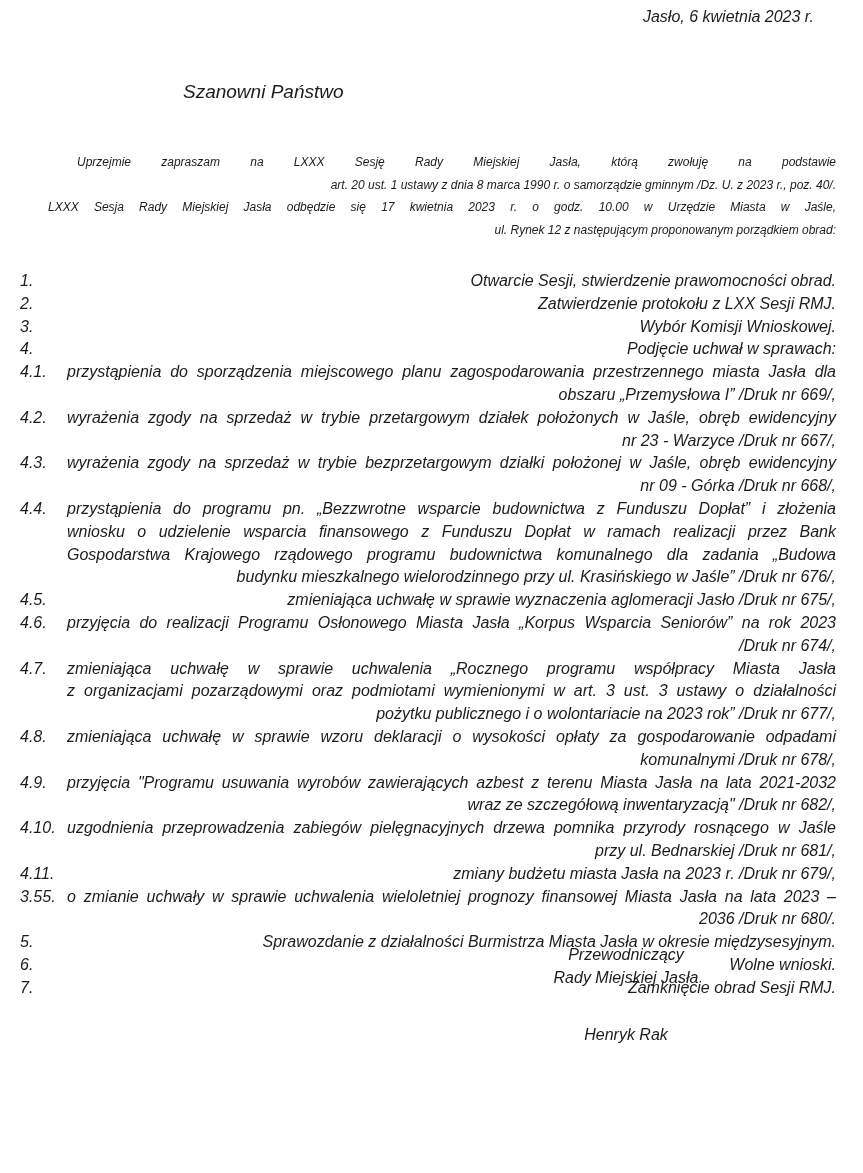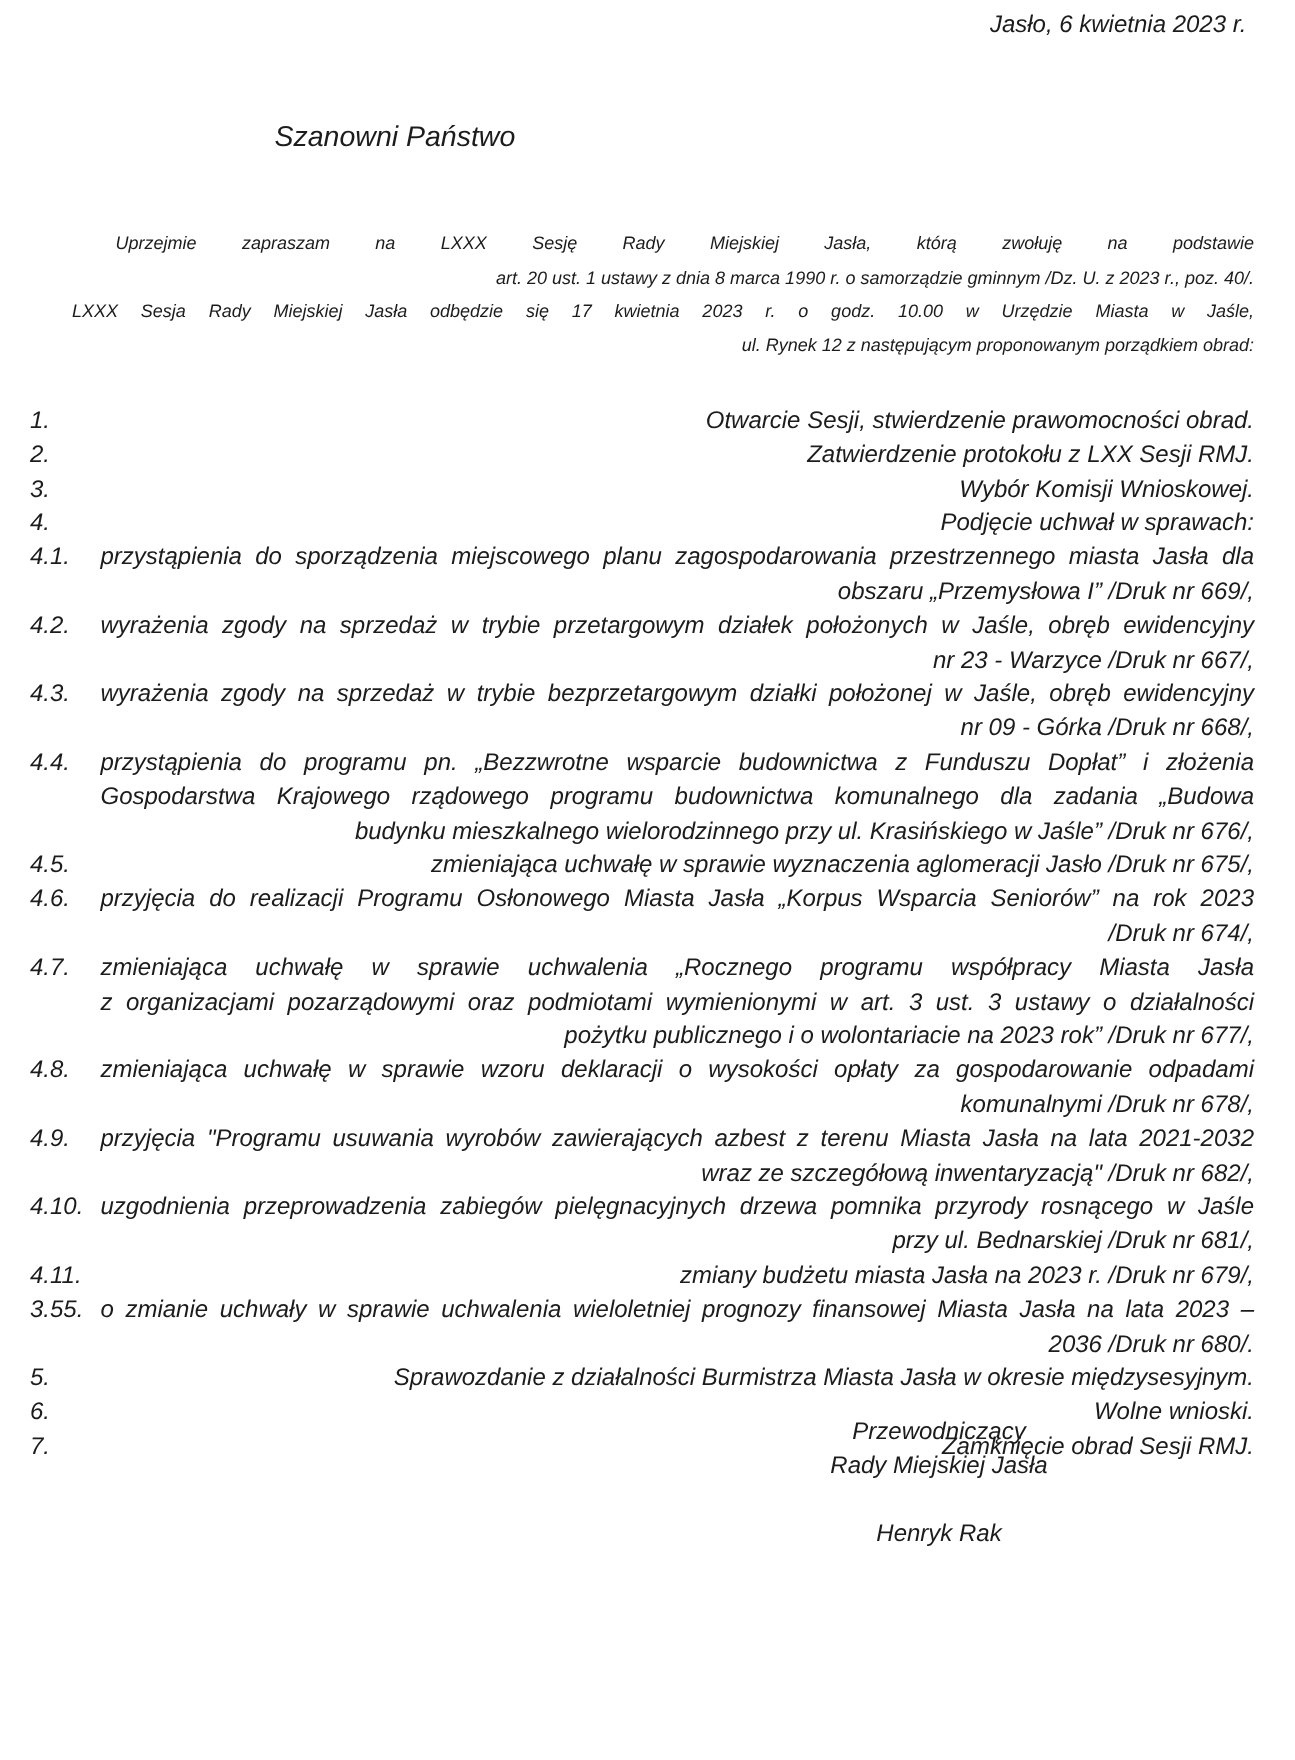--- a/index.html
+++ b/index.html
@@ -15,21 +15,21 @@
   .page {
     position: relative;
     width: 863px;
     height: 1173px;
     background: #ffffff;
   }
   .abs { position: absolute; }
 
   .dateline {
     top: 6px;
-    right: 32px;
+    right: 49px;
     font-size: 16px;
     line-height: 22px;
   }
   .salutation {
     top: 80px;
     left: 183px;
     width: 600px;
     text-align: left;
     font-size: 19px;
     line-height: 24px;
@@ -60,21 +60,21 @@
     text-decoration-thickness: 1.5px;
   }
   .signature {
     top: 944px;
     left: 476px;
     width: 300px;
     text-align: center;
     font-size: 16px;
     line-height: 22.5px;
   }
-  .sig-name { margin-top: 23px; }
+  .sig-name { margin-top: 35px; }
 </style>
 </head>
 <body>
 
 <div class="page">
 
   <div class="abs dateline">Jasło, 6 kwietnia 2023 r.</div>
 
   <div class="abs salutation">Szanowni Państwo</div>
 
@@ -136,20 +136,21 @@
       <div class="itxt">
         <div class="line full">wyrażenia zgody na sprzedaż w trybie bezprzetargowym działki położonej w Jaśle, obręb ewidencyjny</div>
         <div class="line">nr 09 - Górka /Druk nr 668/,</div>
       </div>
     </div>
 
     <div class="row">
       <span class="num">4.4.</span>
       <div class="itxt">
         <div class="line full">przystąpienia do programu pn. „Bezzwrotne wsparcie budownictwa z Funduszu Dopłat” i złożenia</div>
+        <div class="line full">wniosku o udzielenie wsparcia finansowego z Funduszu Dopłat w ramach realizacji przez Bank</div>
         <div class="line full">Gospodarstwa Krajowego rządowego programu budownictwa komunalnego dla zadania „Budowa</div>
         <div class="line">budynku mieszkalnego wielorodzinnego przy ul. Krasińskiego w Jaśle” /Druk nr 676/,</div>
       </div>
     </div>
 
     <div class="row">
       <span class="num">4.5.</span>
       <div class="itxt">
           <div class="line">zmieniająca uchwałę w sprawie wyznaczenia aglomeracji Jasło /Druk nr 675/,</div>
         </div>

